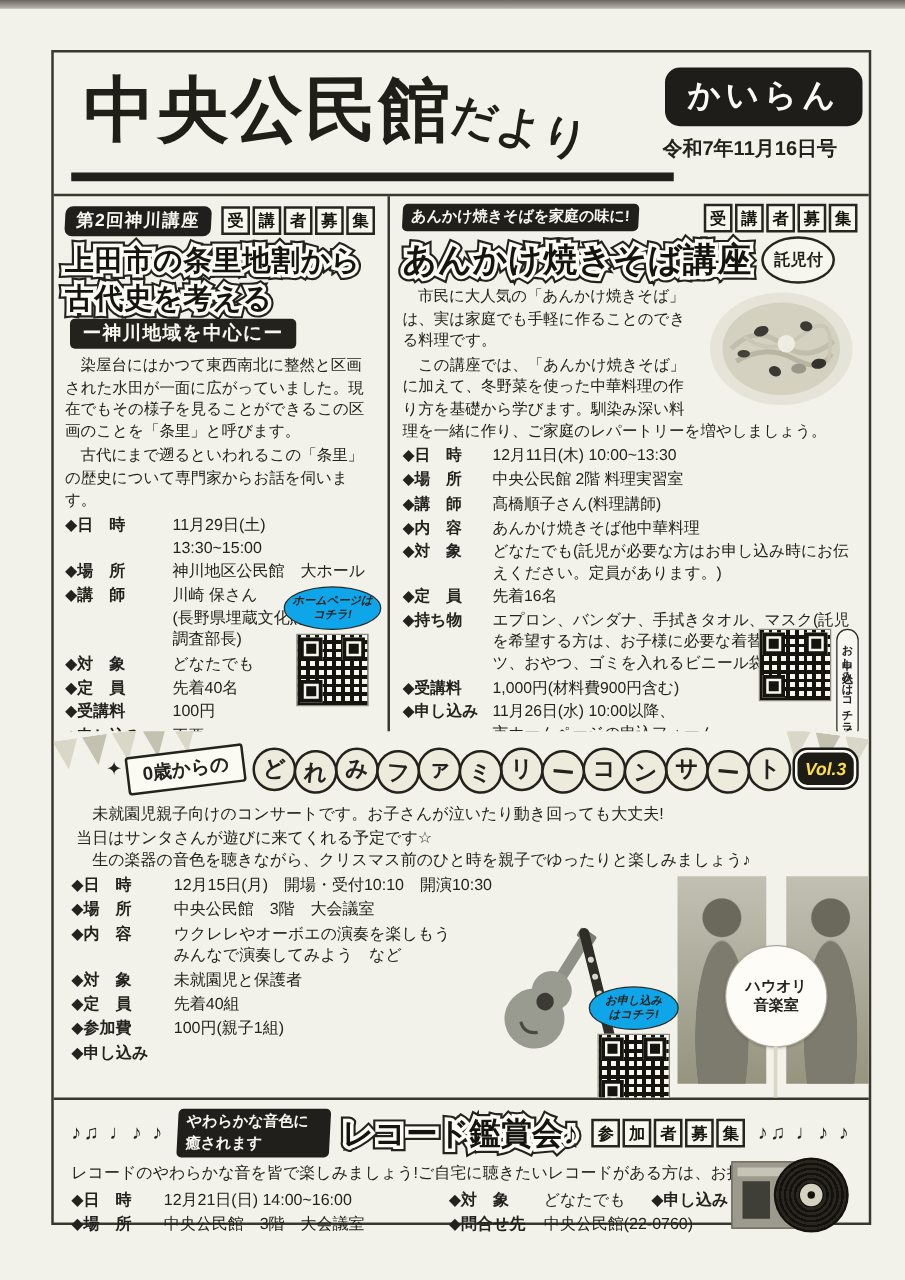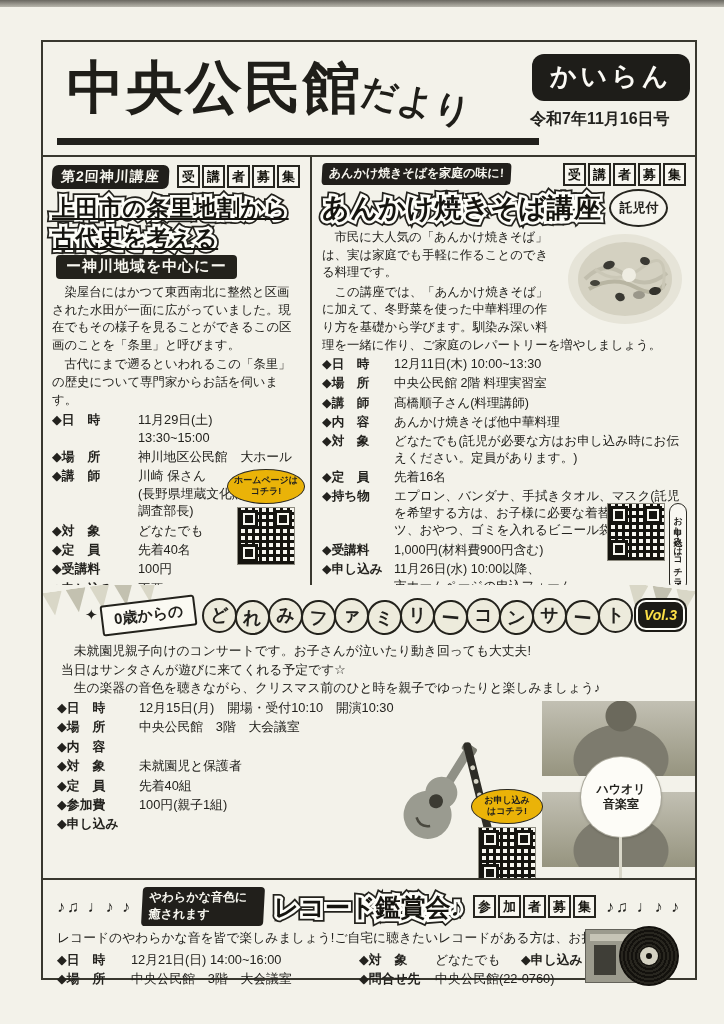--- a/index.html
+++ b/index.html
@@ -43,40 +43,40 @@
 
   .subtitle-bar { display:inline-block; background:#23221c; color:#f8f7f0; font-size:15px;
     font-weight:800; padding:2px 10px 3px; border-radius:4px; margin:2px 0 3px 4px; letter-spacing:1px; }
 
   .body-text { font-size:12.4px; line-height:1.42; margin:2px 0; text-indent:1em; }
   .detail-row { display:flex; font-size:12.8px; line-height:1.36; margin:2px 0; }
   .detail-label { font-weight:700; flex:0 0 86px; }
   .detail-value { white-space:pre-line; flex:1; }
 
   .speech-bubble { border:1.5px solid #2a2923; border-radius:50%; padding:5px 4px;
-    font-size:9px; font-weight:700; line-height:1.25; background:#eab308; white-space:pre-line;
-    text-align:center; }
+    font-size:9px; font-weight:700; line-height:1.25; background:#0ea5e9; white-space:pre-line;
+    text-align:center;font-style:italic; }
   .qr { width:56px; height:56px; position:relative; border:1px solid #8d8b80; background-color:#f7f6ef;
     background-image:
       repeating-linear-gradient(90deg,#15140f 0 3px,transparent 3px 7px),
       repeating-linear-gradient(0deg,#15140f 0 3px,#f7f6ef 3px 7px); }
   .qr i { position:absolute; width:12px; height:12px; border:3px solid #15140f; background:#f7f6ef; }
   .qr i::after { content:""; position:absolute; inset:2px; background:#15140f; }
   .qr i:nth-child(1){ top:2px; left:2px; }
   .qr i:nth-child(2){ top:2px; right:2px; }
   .qr i:nth-child(3){ bottom:2px; left:2px; }
 
   
   .sec-columns { position:absolute; left:0; right:0; top:115px; height:428px; }
   .col-left { position:absolute; left:0; top:0; bottom:0; width:269px; box-sizing:border-box;
     border-right:2px solid #39382f; padding:8px 10px 0 9px; overflow:hidden; }
   .col-right { position:absolute; left:271px; right:0; top:0; bottom:0; box-sizing:border-box;
     padding:6px 9px 0 8px; overflow:hidden; }
   .row-top { display:flex; justify-content:space-between; align-items:flex-start; }
-  .t-main { font-size:23px; line-height:30px; letter-spacing:.5px;text-decoration:underline; }
+  .t-main { font-size:23px; line-height:30px; letter-spacing:.5px; }
   .t-yaki { font-size:27px; line-height:34px; letter-spacing:.5px; }
   .title-block { margin:4px 0 0 2px; }
   .qr-left { position:absolute; left:184px; top:312px; width:78px; text-align:center; }
   .qr-left .qr { margin:3px auto 0; }
   .takuji { border:2px solid #26251f; border-radius:50%; padding:8px 8px; font-size:13px;
     font-weight:800; background:#f6f5ee; display:inline-block; margin-left:8px; }
   .yaki-title-row { display:flex; align-items:center; margin-top:3px; }
   .food { float:right; width:122px; height:96px; margin:2px 0 2px 6px; }
   .qr-right { position:absolute; right:8px; top:346px; display:flex; gap:4px; align-items:flex-start; }
   .bubble-vert { writing-mode:vertical-rl; border:1.5px solid #2a2923; border-radius:16px;
@@ -104,21 +104,21 @@
   .circle:nth-child(even){ transform:translateY(2px) rotate(5deg); }
   .vol { background:#1c1b16; color:#fde047; font-weight:900; font-style:italic; font-size:14px;
     padding:5px 6px; border-radius:10px; margin-left:3px; border:2px solid #fcfcf6;
     box-shadow:0 0 0 2px #1c1b16; white-space:nowrap; }
   .concert-paras { width:640px; position:relative; z-index:1; }
   .concert-paras p { font-size:12.8px; line-height:1.38; margin:1px 4px; }
   .indent { text-indent:1em; }
   .concert-details { width:448px; position:relative; z-index:1; margin-top:2px; }
   .concert-details .detail-label { flex-basis:82px; }
   .uku-wrap { position:absolute; left:352px; top:148px; width:104px; height:118px; z-index:0; }
-  .photo { position:absolute; left:499px; top:116px; width:158px; height:166px; display:flex; gap:16px;flex-direction:column; }
+  .photo { position:absolute; left:499px; top:116px; width:158px; height:166px; display:flex; gap:16px; }
   .photo-half { flex:1;
     background-image:
       radial-gradient(circle at 50% 20%, #6b695c 0 15px, transparent 16px),
       radial-gradient(ellipse at 50% 78%, #7d7b6e 0 42%, transparent 43%),
       linear-gradient(#c2c0b3,#96947f); }
   .photo-logo { position:absolute; left:39px; top:56px; width:80px; height:80px; border-radius:50%;
     background:#fdfcf7; box-shadow:0 0 0 1px #aaa89b, 0 1px 3px rgba(0,0,0,.35);
     display:flex; align-items:center; justify-content:center; text-align:center;
     font-weight:900; font-size:12px; line-height:1.25; white-space:pre-line; }
   .photo-logo::after { content:""; position:absolute; left:38px; top:80px; width:3px; height:60px; background:#d9d7c9; }
@@ -360,20 +360,22 @@
       <div class="detail-row">
           <span class="detail-label">◆日　時</span>
           <span class="detail-value">12月15日(月)　開場・受付10:10　開演10:30</span>
         </div>
       <div class="detail-row">
           <span class="detail-label">◆場　所</span>
           <span class="detail-value">中央公民館　3階　大会議室</span>
         </div>
       <div class="detail-row">
           <span class="detail-label">◆内　容</span>
+          <span class="detail-value">ウクレレやオーボエの演奏を楽しもう
+みんなで演奏してみよう　など</span>
         </div>
       <div class="detail-row">
           <span class="detail-label">◆対　象</span>
           <span class="detail-value">未就園児と保護者</span>
         </div>
       <div class="detail-row">
           <span class="detail-label">◆定　員</span>
           <span class="detail-value">先着40組</span>
         </div>
       <div class="detail-row">

